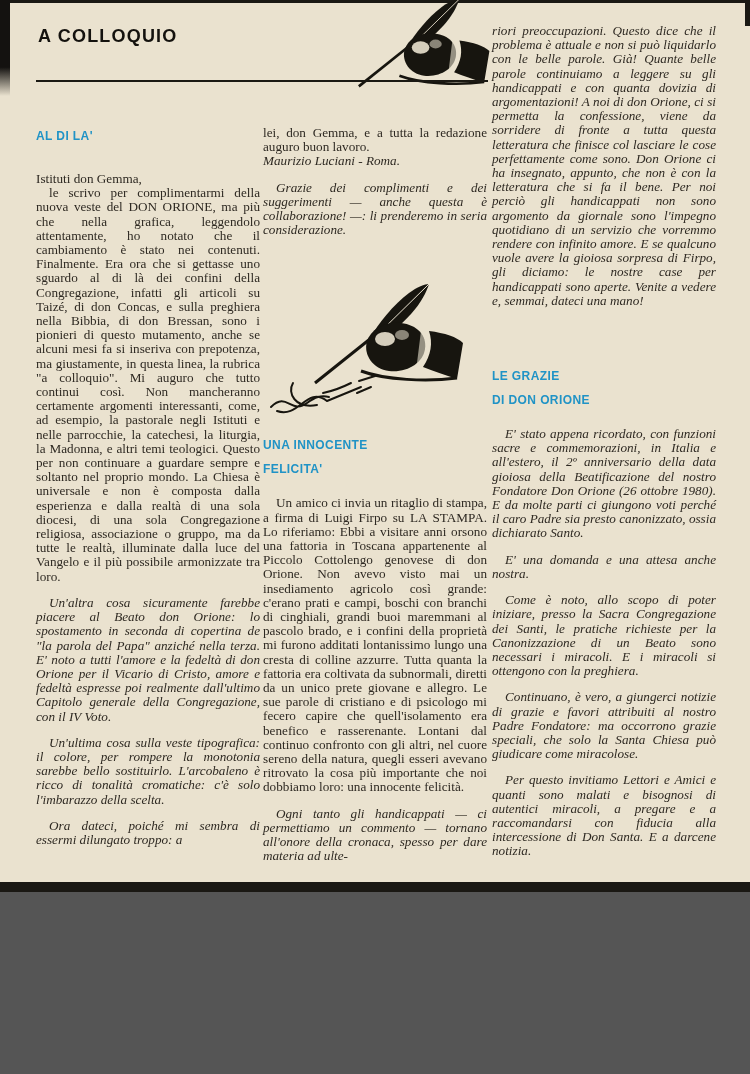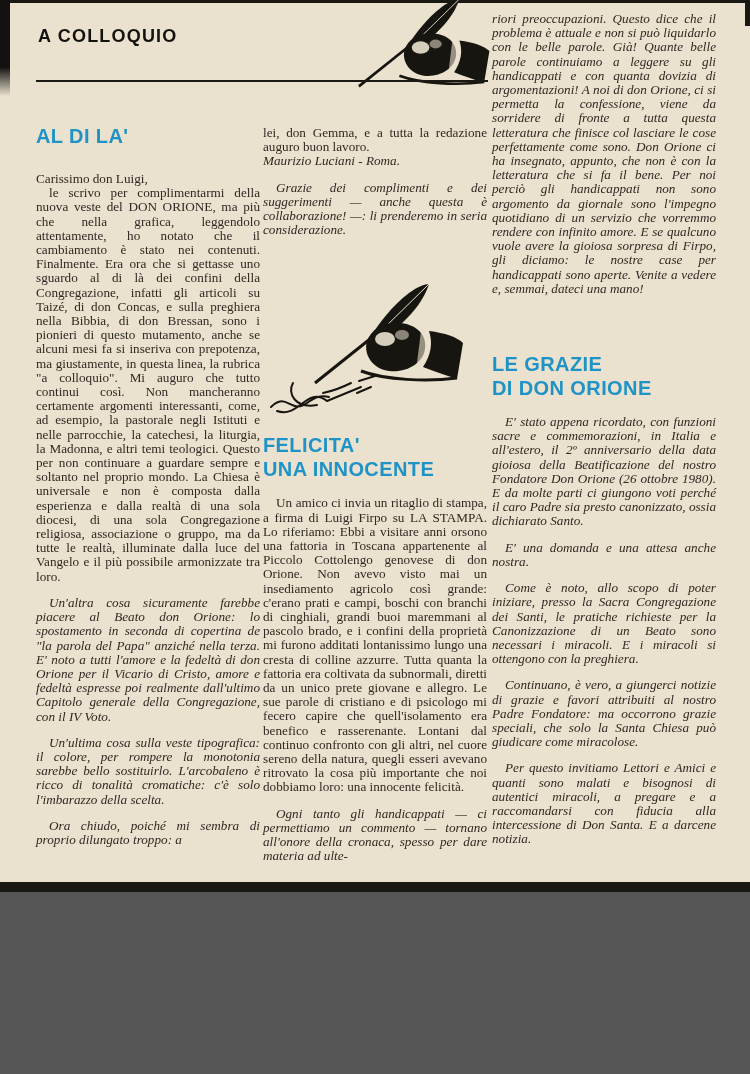--- a/index.html
+++ b/index.html
@@ -21,25 +21,25 @@
     position:absolute; left:38px; top:26px;
     font-family:"Liberation Sans", sans-serif; font-weight:700;
     font-size:18px; letter-spacing:1.2px; color:#14120e;
   }
   .header-rule { position:absolute; left:36px; top:80px; width:452px; height:2px; background:#1b1913; }
   .header-art  { position:absolute; left:350px; top:-2px; }
 
   .col { position:absolute; width:224px; text-align:justify; font-size:13.2px; line-height:14.2px; }
   .col-1 { left:36px;  top:124px; }
   .col-2 { left:263px; top:126px; }
-  .col-3 { left:492px; top:12px;  }
+  .col-3 { left:492px; top:24px;  }
 
   .art-heading {
     font-family:"Liberation Sans", sans-serif; font-weight:700;
-    color:var(--blue,#2093c6); font-size:20px; line-height:24px;
+    color:var(--blue,#2093c6); font-size:12px; line-height:24px;
     letter-spacing:0.4px; margin:0 0 24px 0; text-align:left;
   }
   .art-heading span { display:block; }
   .mb-small { margin-bottom:15px; }
   .mt-col3  { margin-top:56px; }
 
   p { margin:0; }
   .indent { text-indent:13px; }
   .gap    { margin-top:12px;font-style:italic; }
   .italic { font-style:italic; }
@@ -87,25 +87,25 @@
   <div class="section-title">A COLLOQUIO</div>
   <svg class="header-art" width="150" height="92" viewBox="0 0 170 104">
       <use href="#quill-hand"></use>
     </svg>
   <div class="header-rule"></div>
 
   <div class="col col-1">
     <h2 class="art-heading">
       <span>AL DI LA'</span>
     </h2>
-    <p>Carissimo don Luigi,</p>
+    <p>Istituti don Gemma,</p>
     <p class="indent">le scrivo per complimentarmi della nuova veste del DON ORIONE, ma più che nella grafica, leggendolo attentamente, ho notato che il cambiamento è stato nei contenuti. Finalmente. Era ora che si gettasse uno sguardo al di là dei confini della Congregazione, infatti gli articoli su Taizé, di don Concas, e sulla preghiera nella Bibbia, di don Bressan, sono i pionieri di questo mutamento, anche se alcuni mesi fa si inseriva con prepotenza, ma giustamente, in questa linea, la rubrica "a colloquio". Mi auguro che tutto continui così. Non mancheranno certamente argomenti interessanti, come, ad esempio, la pastorale negli Istituti e nelle parrocchie, la catechesi, la liturgia, la Madonna, e altri temi teologici. Questo per non continuare a guardare sempre e soltanto nel proprio mondo. La Chiesa è universale e non è composta dalla esperienza e dalla realtà di una sola diocesi, di una sola Congregazione religiosa, associazione o gruppo, ma da tutte le realtà, illuminate dalla luce del Vangelo e il più possibile armonizzate tra loro.</p>
     <p class="indent gap">Un'altra cosa sicuramente farebbe piacere al Beato don Orione: lo spostamento in seconda di copertina de "la parola del Papa" anziché nella terza. E' noto a tutti l'amore e la fedeltà di don Orione per il Vicario di Cristo, amore e fedeltà espresse poi realmente dall'ultimo Capitolo generale della Congregazione, con il IV Voto.</p>
     <p class="indent gap">Un'ultima cosa sulla veste tipografica: il colore, per rompere la monotonia sarebbe bello sostituirlo. L'arcobaleno è ricco di tonalità cromatiche: c'è solo l'imbarazzo della scelta.</p>
-    <p class="indent gap">Ora chiudo, poiché mi sembra di proprio dilungato troppo: a</p>
+    <p class="indent gap">Ora dateci, poiché mi sembra di essermi dilungato troppo: a</p>
   </div>
 
   <div class="col col-2">
     <p>lei, don Gemma, e a tutta la redazione auguro buon lavoro.</p>
     <p class="sig">Maurizio Luciani - Roma.</p>
     <p class="indent gap italic">Grazie dei complimenti e dei suggerimenti — anche questa è collaborazione! —: li prenderemo in seria considerazione.</p>
 
     <div class="illus-2">
       <svg class="hand2" width="170" height="104" viewBox="0 0 170 104">
           <use href="#quill-hand"></use>
@@ -113,22 +113,22 @@
       <svg class="flourish" width="150" height="52" viewBox="0 0 150 52">
         <path class="inkline" stroke-width="2" stroke-linecap="round" d="M8 36 C 24 20, 28 44, 44 32 C 52 26, 58 24, 66 26
              M14 40 C 36 48, 44 14, 64 30
              M30 12 C 24 22, 32 38, 54 34
              M60 22 C 70 20, 80 16, 88 12
              M64 30 L98 16 M96 10 l16 -5 M94 22 l14 -6"></path>
       </svg>
     </div>
 
     <h2 class="art-heading mb-small">
+      <span>UNA INNOCENTE</span>
       <span>FELICITA'</span>
-      <span>UNA INNOCENTE</span>
     </h2>
     <p class="indent">Un amico ci invia un ritaglio di stampa, a firma di Luigi Firpo su LA STAMPA. Lo riferiamo: Ebbi a visitare anni orsono una fattoria in Toscana appartenente al Piccolo Cottolengo genovese di don Orione. Non avevo visto mai un insediamento agricolo così grande: c'erano prati e campi, boschi con branchi di cinghiali, grandi buoi maremmani al pascolo brado, e i confini della proprietà mi furono additati lontanissimo lungo una cresta di colline azzurre. Tutta quanta la fattoria era coltivata da subnormali, diretti da un unico prete giovane e allegro. Le sue parole di cristiano e di psicologo mi fecero capire che quell'isolamento era benefico e rasserenante. Lontani dal continuo confronto con gli altri, nel cuore sereno della natura, quegli esseri avevano ritrovato la cosa più importante che noi dobbiamo loro: una innocente felicità.</p>
     <p class="indent gap italic">Ogni tanto gli handicappati — ci permettiamo un commento — tornano all'onore della cronaca, spesso per dare materia ad ulte-</p>
   </div>
 
   <div class="col col-3">
     <p class="italic">riori preoccupazioni. Questo dice che il problema è attuale e non si può liquidarlo con le belle parole. Già! Quante belle parole continuiamo a leggere su gli handicappati e con quanta dovizia di argomentazioni! A noi di don Orione, ci si permetta la confessione, viene da sorridere di fronte a tutta questa letteratura che finisce col lasciare le cose perfettamente come sono. Don Orione ci ha insegnato, appunto, che non è con la letteratura che si fa il bene. Per noi perciò gli handicappati non sono argomento da giornale sono l'impegno quotidiano di un servizio che vorremmo rendere con infinito amore. E se qualcuno vuole avere la gioiosa sorpresa di Firpo, gli diciamo: le nostre case per handicappati sono aperte. Venite a vedere e, semmai, dateci una mano!</p>
 
     <h2 class="art-heading mt-col3 mb-small">
       <span>LE GRAZIE</span>

